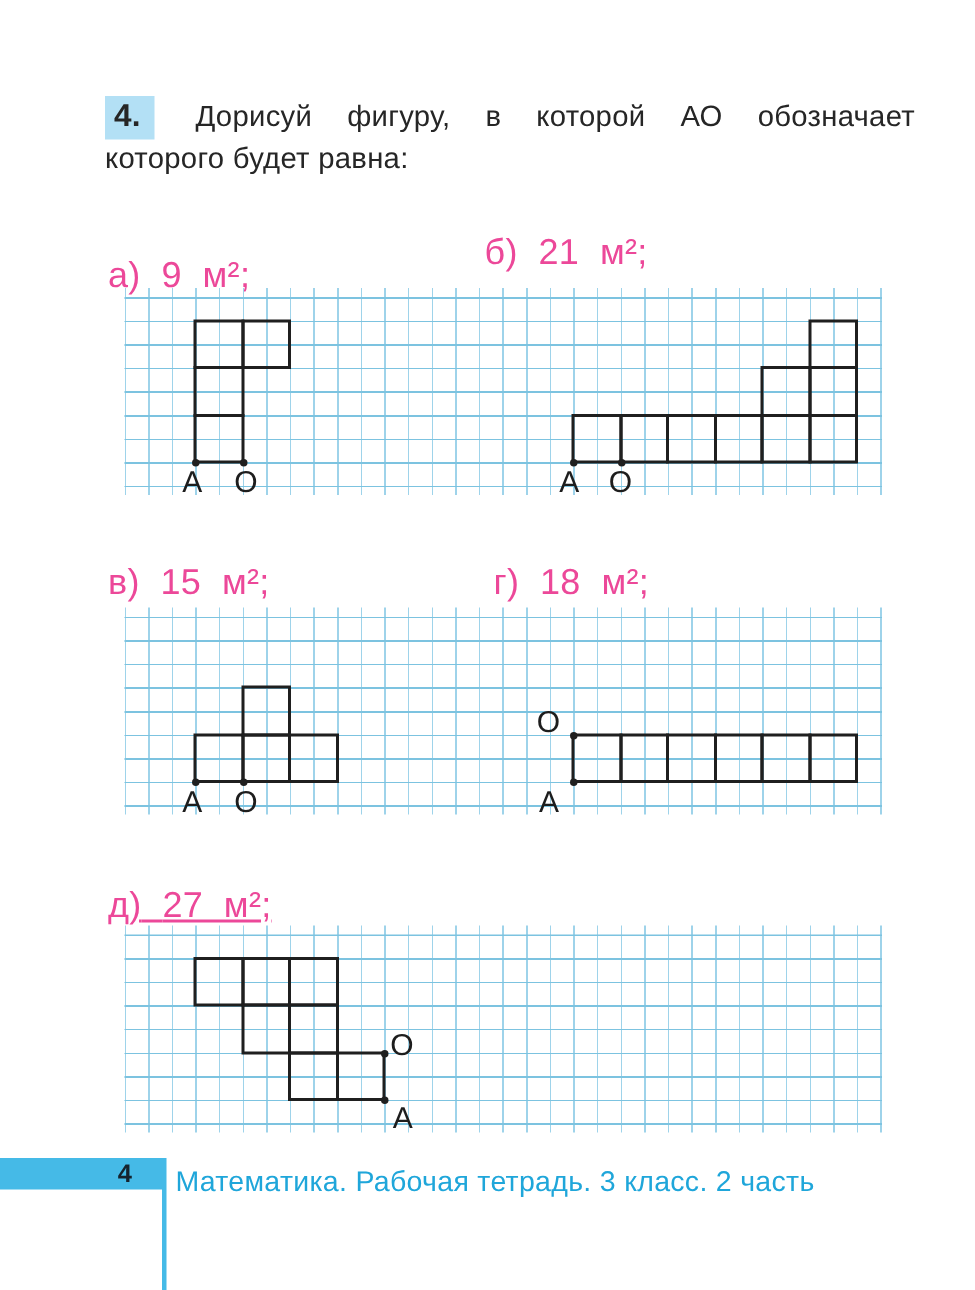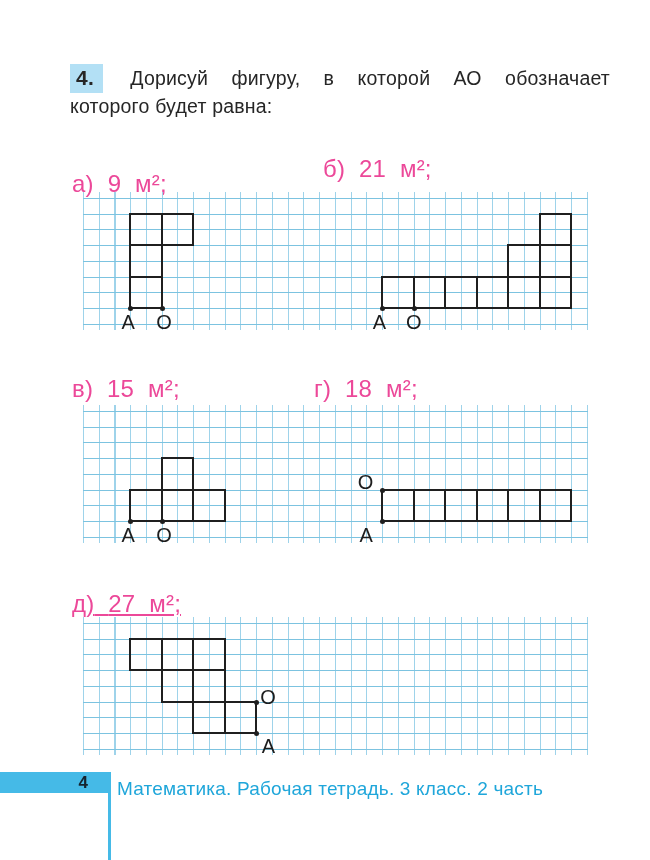--- a/index.html
+++ b/index.html
@@ -69,21 +69,21 @@
 <body>
 
 <div class="task-block">
   <div class="task-line"><span class="task-num">4.</span> <span>Дорисуй фигуру, в которой АО обозначает</span></div>
   <div class="task-line last">которого будет равна:</div>
 </div>
 
 <div class="option" style="left:72px;top:158px;"><span>а)</span> <span>9 м²;</span></div>
 <div class="option" style="left:323px;top:143px;"><span>б)</span> <span>21 м²;</span></div>
 <div class="option" style="left:72px;top:363px;text-align:right;"><span>в)</span> <span>15 м²;</span></div>
-<div class="option" style="left:314px;top:363px;"><span>г)</span> <span>18 м²;</span></div>
+<div class="option" style="left:329px;top:363px;"><span>г)</span> <span>18 м²;</span></div>
 <div class="option" style="left:72px;top:578px;text-decoration:underline;"><span>д)</span> <span>27 м²;</span></div>
 
 <div class="band" style="top:192px;">
   <div class="vlines"></div>
   <div class="hlines"></div>
   <div class="fig-layer">
       <div class="cell" style="left: 46.25px; top: 20.75px; width: 33.5px; height: 33.5px;"></div>
       <div class="cell" style="left: 77.75px; top: 20.75px; width: 33.5px; height: 33.5px;"></div>
       <div class="cell" style="left: 46.25px; top: 52.25px; width: 33.5px; height: 33.5px;"></div>
       <div class="cell" style="left: 46.25px; top: 83.75px; width: 33.5px; height: 33.5px;"></div>

